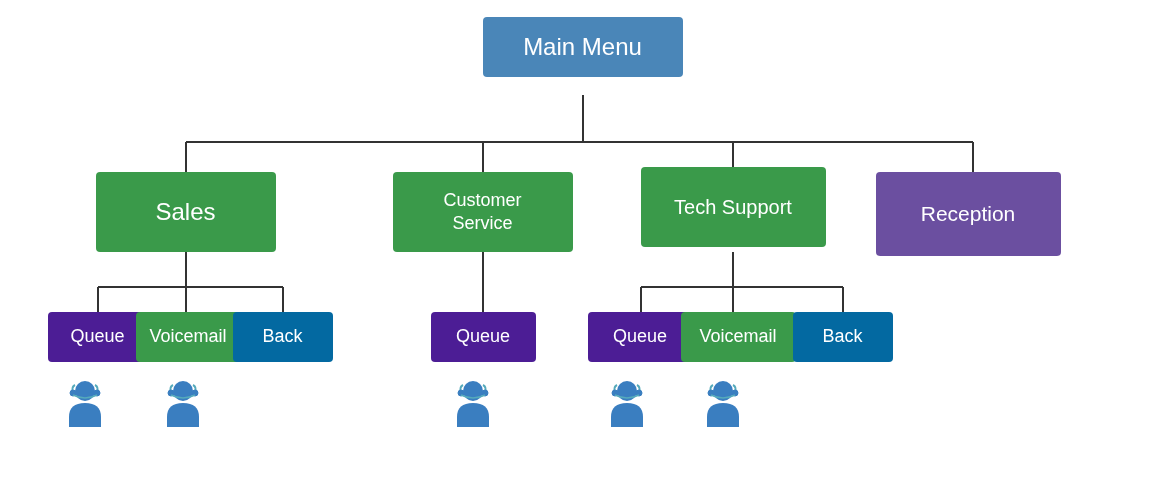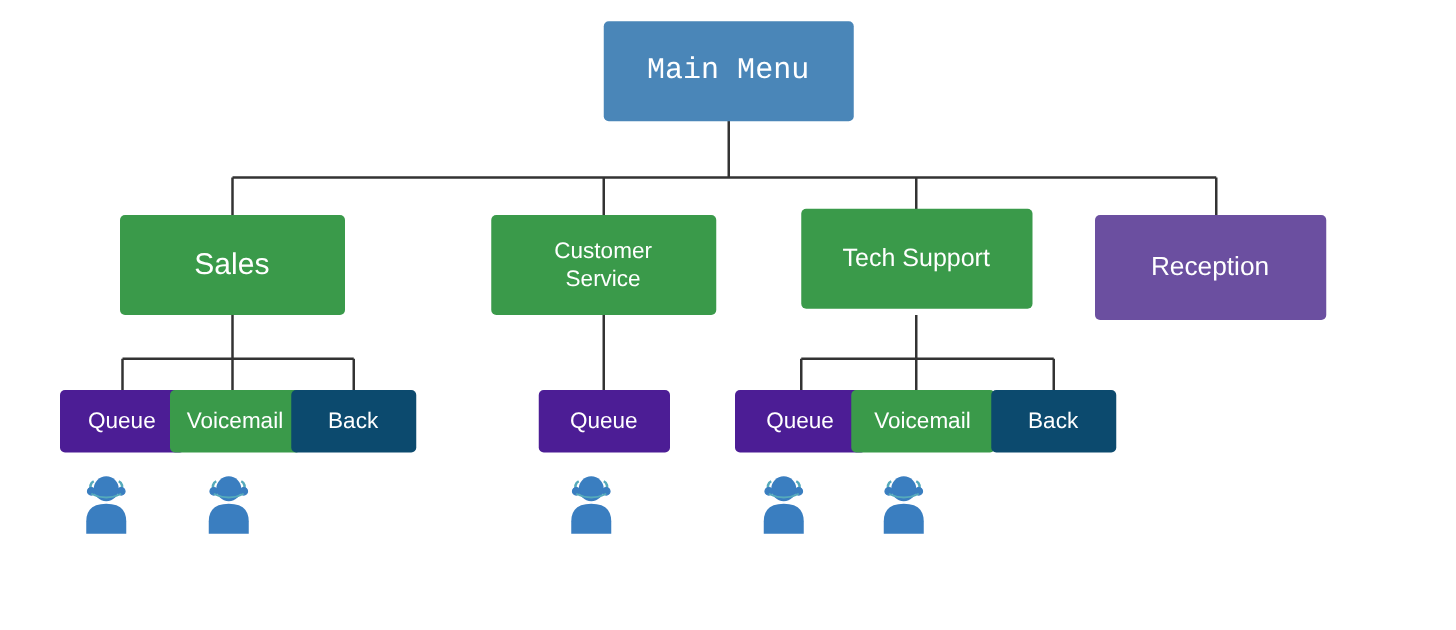--- a/index.html
+++ b/index.html
@@ -37,21 +37,21 @@
       width: 100%; height: 100%;
       pointer-events: none;
       z-index: 0;
     }
     .node { z-index: 1; }
 
     
     .blue-dark { background: #4a86b8; }
     .green { background: #3a9a4a; }
     .blue-mid { background: #4c1d95; }
-    .gray { background: #0c4a6e; }
+    .gray { background: #0369a1; }
     .purple { background: #6b4fa0; }
 
     
     .agent-icon {
       position: absolute;
       width: 44px;
       height: 52px;
       z-index: 1;
     }
   </style>
@@ -81,21 +81,21 @@
 
     <line x1="450" y1="245" x2="450" y2="305" stroke="#333" stroke-width="2"></line>
 
     <line x1="700" y1="245" x2="700" y2="280" stroke="#333" stroke-width="2"></line>
     <line x1="608" y1="280" x2="810" y2="280" stroke="#333" stroke-width="2"></line>
     <line x1="608" y1="280" x2="608" y2="305" stroke="#333" stroke-width="2"></line>
     <line x1="700" y1="280" x2="700" y2="305" stroke="#333" stroke-width="2"></line>
     <line x1="810" y1="280" x2="810" y2="305" stroke="#333" stroke-width="2"></line>
   </svg>
 
-  <div class="node blue-dark" style="left:450px; top:10px; width:200px; height:80px; font-size:24px;font-family:Liberation Mono, monospace;">Main Menu</div>
+  <div class="node blue-dark" style="left:450px; top:10px; width:200px; height:60px; font-size:24px;">Main Menu</div>
 
   <div class="node green" style="left:63px; top:165px; width:180px; height:80px; font-size:24px;">Sales</div>
 
   <div class="node green" style="left:360px; top:165px; width:180px; height:80px; font-size:18px;">
     Customer<br>Service
   </div>
 
   <div class="node green" style="left:608px; top:160px; width:185px; height:80px; font-size:20px;">Tech Support</div>
 
   <div class="node purple" style="left:843px; top:165px; width:185px; height:84px; font-size:21px;">Reception</div>

